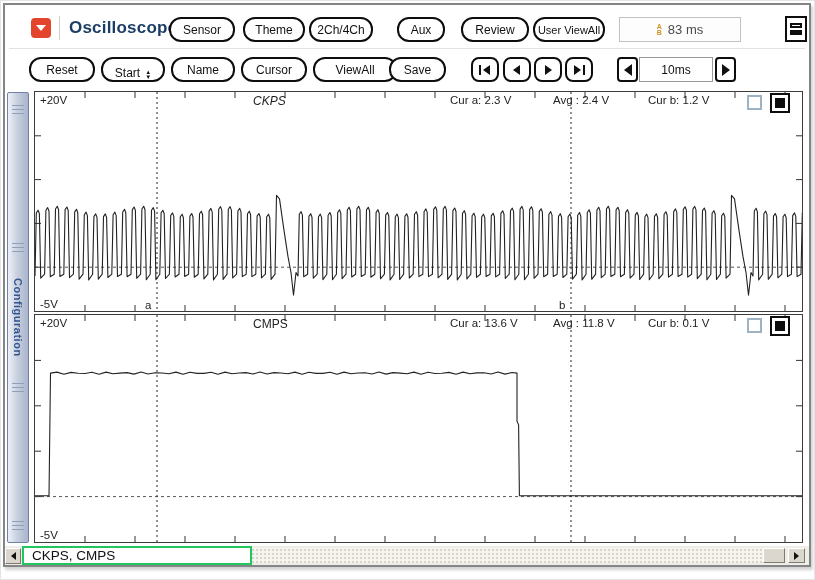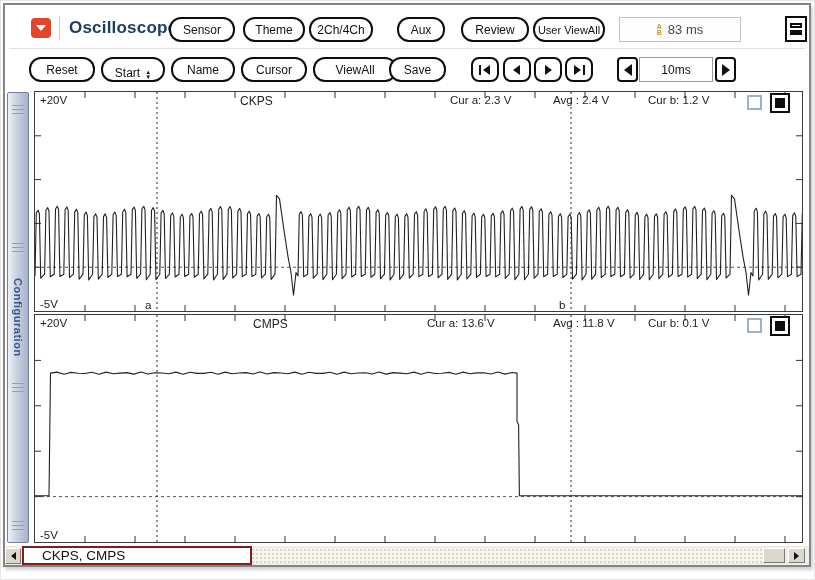--- a/index.html
+++ b/index.html
@@ -54,22 +54,22 @@
   
   .statusbar{position:absolute;left:4px;top:545px;width:804px;height:19px;background:#efede7;}
   .sb-track{position:absolute;left:250px;top:547px;width:534px;height:15px;background:#f6f4ee;
             background-image:radial-gradient(#d8d4c8 1px,transparent 1px);background-size:4px 4px;}
   .sb-btn{position:absolute;width:16px;height:16px;background:#dbd7ce;border:1px solid;
           border-color:#fff #7d7a72 #7d7a72 #fff;display:flex;align-items:center;justify-content:center;}
   .sb-thumb{position:absolute;left:762px;top:547px;width:22px;height:15px;background:#dbd7ce;border:1px solid;
           border-color:#fff #7d7a72 #7d7a72 #fff;}
   .tri-l{width:0;height:0;border-top:4px solid transparent;border-bottom:4px solid transparent;border-right:5px solid #111;}
   .tri-r{width:0;height:0;border-top:4px solid transparent;border-bottom:4px solid transparent;border-left:5px solid #111;}
-  .ch-names{position:absolute;left:21px;top:545px;width:230px;height:19px;border:2px solid #7f1d1d;background:#fff;
-            display:flex;align-items:center;padding-left:18px;font-size:13.5px;color:#111;}
+  .ch-names{position:absolute;left:21px;top:545px;width:230px;height:19px;border:2px solid #22c55e;background:#fff;
+            display:flex;align-items:center;padding-left:8px;font-size:13.5px;color:#111;}
 </style>
 </head>
 <body>
 
 <div class="screen">
   <div class="window-frame"></div>
 
   <div class="app-icon">
     <span class="tri"></span>
   </div>
@@ -193,21 +193,21 @@
         <line x1="0" y1="131.4" x2="6" y2="131.4" stroke="#333" stroke-width="1"></line>
         <line x1="767" y1="131.4" x2="761" y2="131.4" stroke="#333" stroke-width="1"></line>
         <line x1="0" y1="175.20000000000002" x2="6" y2="175.20000000000002" stroke="#333" stroke-width="1"></line>
         <line x1="767" y1="175.20000000000002" x2="761" y2="175.20000000000002" stroke="#333" stroke-width="1"></line>
         <line x1="0" y1="175.20000000000002" x2="767" y2="175.20000000000002" stroke="#555" stroke-width="1" stroke-dasharray="3,3"></line>
         <path d="M0.0 184.0 L1.3 120.9 L3.1 118.3 L4.4 121.8 L5.7 186.2 L9.6 182.2 L10.9 118.3 L12.7 115.6 L14.0 119.2 L15.3 184.7 L19.2 182.2 L20.5 117.0 L22.3 114.3 L23.6 117.9 L24.9 184.5 L28.8 182.2 L30.1 117.6 L31.9 115.0 L33.2 118.5 L34.5 185.6 L38.4 182.2 L39.7 119.9 L41.5 117.3 L42.8 120.8 L44.1 187.2 L48.0 182.2 L49.3 122.7 L51.1 120.1 L52.4 123.6 L53.7 187.9 L57.6 182.2 L58.9 124.6 L60.7 121.9 L62.0 125.4 L63.3 187.1 L67.2 182.2 L68.5 124.6 L70.3 121.9 L71.6 125.5 L72.9 185.5 L76.8 182.2 L78.1 122.7 L79.9 120.1 L81.2 123.6 L82.5 184.5 L86.4 182.2 L87.7 120.0 L89.5 117.3 L90.8 120.8 L92.1 184.8 L96.0 182.2 L97.3 117.6 L99.1 115.0 L100.4 118.5 L101.7 186.3 L105.6 182.2 L106.9 117.0 L108.7 114.3 L110.0 117.8 L111.3 187.7 L115.2 182.2 L116.5 118.3 L118.3 115.6 L119.6 119.1 L120.9 187.8 L124.8 182.2 L126.1 120.9 L127.9 118.3 L129.2 121.8 L130.5 186.5 L134.4 182.2 L135.7 123.5 L137.5 120.9 L138.8 124.4 L140.1 185.0 L144.0 182.2 L145.3 124.8 L147.1 122.2 L148.4 125.7 L149.7 184.4 L153.6 182.2 L154.9 124.1 L156.7 121.5 L158.0 125.0 L159.3 185.3 L163.2 182.2 L164.5 121.8 L166.3 119.2 L167.6 122.7 L168.9 186.9 L172.8 182.2 L174.1 119.1 L175.9 116.4 L177.2 119.9 L178.5 187.9 L182.4 182.2 L183.7 117.2 L185.5 114.6 L186.8 118.1 L188.1 187.4 L192.0 182.2 L193.3 117.2 L195.1 114.6 L196.4 118.1 L197.7 185.9 L201.6 182.2 L202.9 119.0 L204.7 116.4 L206.0 119.9 L207.3 184.6 L211.2 182.2 L212.5 121.8 L214.3 119.2 L215.6 122.7 L216.9 184.6 L220.8 182.2 L222.1 124.1 L223.9 121.5 L225.2 125.0 L226.5 185.9 L230.4 182.2 L231.7 124.8 L233.5 122.2 L234.8 125.7 L236.1 187.4 L240.0 182.2 L241.5 103.4 L244.5 106.9 L249.0 138.4 L253.0 164.7 L256.0 180.5 L258.5 203.2 L261.0 180.5 L263.0 184.0 L264.3 122.3 L266.1 119.6 L267.4 123.1 L268.7 184.7 L272.6 182.2 L273.9 124.4 L275.7 121.7 L277.0 125.2 L278.3 186.2 L282.2 182.2 L283.5 124.7 L285.3 122.1 L286.6 125.6 L287.9 187.6 L291.8 182.2 L293.1 123.2 L294.9 120.5 L296.2 124.0 L297.5 187.8 L301.4 182.2 L302.7 120.5 L304.5 117.8 L305.8 121.3 L307.1 186.6 L311.0 182.2 L312.3 118.0 L314.1 115.3 L315.4 118.8 L316.7 185.0 L320.6 182.2 L321.9 116.9 L323.7 114.3 L325.0 117.8 L326.3 184.4 L330.2 182.2 L331.5 117.9 L333.3 115.3 L334.6 118.8 L335.9 185.2 L339.8 182.2 L341.1 120.4 L342.9 117.7 L344.2 121.2 L345.5 186.8 L349.4 182.2 L350.7 123.1 L352.5 120.5 L353.8 124.0 L355.1 187.9 L359.0 182.2 L360.3 124.7 L362.1 122.1 L363.4 125.6 L364.7 187.5 L368.6 182.2 L369.9 124.4 L371.7 121.8 L373.0 125.3 L374.3 186.0 L378.2 182.2 L379.5 122.3 L381.3 119.7 L382.6 123.2 L383.9 184.6 L387.8 182.2 L389.1 119.5 L390.9 116.9 L392.2 120.4 L393.5 184.6 L397.4 182.2 L398.7 117.4 L400.5 114.8 L401.8 118.3 L403.1 185.8 L407.0 182.2 L408.3 117.0 L410.1 114.4 L411.4 117.9 L412.7 187.4 L416.6 182.2 L417.9 118.6 L419.7 116.0 L421.0 119.5 L422.3 187.9 L426.2 182.2 L427.5 121.3 L429.3 118.7 L430.6 122.2 L431.9 187.0 L435.8 182.2 L437.1 123.8 L438.9 121.2 L440.2 124.7 L441.5 185.4 L445.4 182.2 L446.7 124.8 L448.5 122.2 L449.8 125.7 L451.1 184.4 L455.0 182.2 L456.3 123.9 L458.1 121.2 L459.4 124.7 L460.7 184.9 L464.6 182.2 L465.9 121.4 L467.7 118.8 L469.0 122.3 L470.3 186.5 L474.2 182.2 L475.5 118.7 L477.3 116.1 L478.6 119.6 L479.9 187.7 L483.8 182.2 L485.1 117.1 L486.9 114.4 L488.2 117.9 L489.5 187.7 L493.4 182.2 L494.7 117.4 L496.5 114.7 L497.8 118.2 L499.1 186.3 L503.0 182.2 L504.3 119.4 L506.1 116.8 L507.4 120.3 L508.7 184.8 L512.6 182.2 L513.9 122.2 L515.7 119.6 L517.0 123.1 L518.3 184.4 L522.2 182.2 L523.5 124.4 L525.3 121.7 L526.6 125.2 L527.9 185.5 L531.8 182.2 L533.1 124.7 L534.9 122.1 L536.2 125.6 L537.5 187.1 L541.4 182.2 L542.7 123.2 L544.5 120.5 L545.8 124.1 L547.1 187.9 L551.0 182.2 L552.3 120.5 L554.1 117.8 L555.4 121.3 L556.7 187.3 L560.6 182.2 L561.9 118.0 L563.7 115.3 L565.0 118.9 L566.3 185.7 L570.2 182.2 L571.5 116.9 L573.3 114.3 L574.6 117.8 L575.9 184.5 L579.8 182.2 L581.1 117.9 L582.9 115.3 L584.2 118.8 L585.5 184.7 L589.4 182.2 L590.7 120.4 L592.5 117.7 L593.8 121.2 L595.1 186.1 L599.0 182.2 L600.3 123.1 L602.1 120.4 L603.4 124.0 L604.7 187.5 L608.6 182.2 L609.9 124.7 L611.7 122.1 L613.0 125.6 L614.3 187.8 L618.2 182.2 L619.5 124.4 L621.3 121.8 L622.6 125.3 L623.9 186.7 L627.8 182.2 L629.1 122.3 L630.9 119.7 L632.2 123.2 L633.5 185.1 L637.4 182.2 L638.7 119.6 L640.5 116.9 L641.8 120.4 L643.1 184.4 L647.0 182.2 L648.3 117.4 L650.1 114.8 L651.4 118.3 L652.7 185.1 L656.6 182.2 L657.9 117.0 L659.7 114.4 L661.0 117.9 L662.3 186.7 L666.2 182.2 L667.5 118.6 L669.3 116.0 L670.6 119.5 L671.9 187.8 L675.8 182.2 L677.1 121.3 L678.9 118.7 L680.2 122.2 L681.5 187.5 L685.4 182.2 L686.7 123.8 L688.5 121.2 L689.8 124.7 L691.1 186.1 L695.0 182.2 L696.5 103.4 L699.5 106.9 L704.0 138.4 L708.0 164.7 L711.0 180.5 L713.5 203.2 L716.0 180.5 L718.0 184.0 L719.3 119.0 L721.1 116.3 L722.4 119.9 L723.7 187.9 L727.6 182.2 L728.9 121.7 L730.7 119.1 L732.0 122.6 L733.3 187.3 L737.2 182.2 L738.5 124.1 L740.3 121.5 L741.6 125.0 L742.9 185.8 L746.8 182.2 L748.1 124.8 L749.9 122.2 L751.2 125.7 L752.5 184.6 L756.4 182.2 L757.7 123.6 L759.5 120.9 L760.8 124.4 L762.1 184.6 L766.0 182.2 L767.3 121.0 L769.1 118.4 L770.4 121.9 L771.7 186.0 L775.6 182.2 L776.9 118.3 L778.7 115.7 L780.0 119.2 L781.3 187.5 L785.2 182.2" fill="none" stroke="#222222" stroke-width="1.1" stroke-linejoin="round"></path>
         <line x1="122" y1="0" x2="122" y2="219" stroke="#222" stroke-width="1" stroke-dasharray="2,3"></line>
         <line x1="536" y1="0" x2="536" y2="219" stroke="#222" stroke-width="1" stroke-dasharray="2,3"></line>
       </svg>
     <span class="plabel" style="left:5px;top:2px;">+20V</span>
-    <span class="ptitle" style="left:205px;top:2px;">CKPS</span>
+    <span class="ptitle" style="left:218px;top:2px;font-style:italic;">CKPS</span>
     <span class="plabel" style="left:415px;top:2px;">Cur a: 2.3 V</span>
     <span class="plabel" style="left:518px;top:2px;">Avg : 2.4 V</span>
     <span class="plabel" style="left:613px;top:2px;">Cur b: 1.2 V</span>
     <span class="chk"></span>
     <span class="swatch">
         <span class="fill"></span>
       </span>
     <span class="plabel" style="left:5px;bottom:1px;">-5V</span>
     <span class="plabel" style="left:110px;bottom:0;">a</span>
     <span class="plabel" style="left:524px;bottom:0;">b</span>
@@ -253,21 +253,21 @@
         <line x1="767" y1="136.2" x2="761" y2="136.2" stroke="#333" stroke-width="1"></line>
         <line x1="0" y1="181.60000000000002" x2="6" y2="181.60000000000002" stroke="#333" stroke-width="1"></line>
         <line x1="767" y1="181.60000000000002" x2="761" y2="181.60000000000002" stroke="#333" stroke-width="1"></line>
         <line x1="0" y1="181.60000000000002" x2="767" y2="181.60000000000002" stroke="#555" stroke-width="1" stroke-dasharray="3,3"></line>
         <path d="M0.0 180.7 L14.0 180.7 L15.5 58.1 L22.0 57.1 L29.0 59.2 L36.0 57.4 L43.0 58.3 L50.0 58.5 L57.0 57.3 L64.0 59.2 L71.0 57.1 L78.0 58.7 L85.0 58.1 L92.0 57.6 L99.0 59.1 L106.0 57.0 L113.0 59.0 L120.0 57.7 L127.0 58.0 L134.0 58.8 L141.0 57.1 L148.0 59.2 L155.0 57.3 L162.0 58.4 L169.0 58.4 L176.0 57.3 L183.0 59.2 L190.0 57.1 L197.0 58.8 L204.0 58.0 L211.0 57.6 L218.0 59.0 L225.0 57.0 L232.0 59.0 L239.0 57.6 L246.0 58.0 L253.0 58.8 L260.0 57.1 L267.0 59.2 L274.0 57.3 L281.0 58.4 L288.0 58.4 L295.0 57.3 L302.0 59.2 L309.0 57.1 L316.0 58.8 L323.0 58.0 L330.0 57.7 L337.0 59.0 L344.0 57.0 L351.0 59.1 L358.0 57.6 L365.0 58.1 L372.0 58.7 L379.0 57.1 L386.0 59.2 L393.0 57.3 L400.0 58.5 L407.0 58.3 L414.0 57.4 L421.0 59.2 L428.0 57.1 L435.0 58.8 L442.0 57.9 L449.0 57.7 L456.0 59.0 L463.0 57.0 L470.0 59.1 L477.0 57.5 L482.0 58.1 L482.0 106.2 L483.6 109.9 L484.4 180.7 L767.0 180.7" fill="none" stroke="#222222" stroke-width="1.1" stroke-linejoin="round"></path>
         <line x1="122" y1="0" x2="122" y2="227" stroke="#222" stroke-width="1" stroke-dasharray="2,3"></line>
         <line x1="536" y1="0" x2="536" y2="227" stroke="#222" stroke-width="1" stroke-dasharray="2,3"></line>
       </svg>
     <span class="plabel" style="left:5px;top:2px;">+20V</span>
     <span class="ptitle" style="left:218px;top:2px;">CMPS</span>
-    <span class="plabel" style="left:392px;top:2px;">Cur a: 13.6 V</span>
+    <span class="plabel" style="left:415px;top:2px;">Cur a: 13.6 V</span>
     <span class="plabel" style="left:518px;top:2px;">Avg : 11.8 V</span>
     <span class="plabel" style="left:613px;top:2px;">Cur b: 0.1 V</span>
     <span class="chk"></span>
     <span class="swatch">
         <span class="fill"></span>
       </span>
     <span class="plabel" style="left:5px;bottom:1px;">-5V</span>
   </div>
 
   <div class="statusbar"></div>

